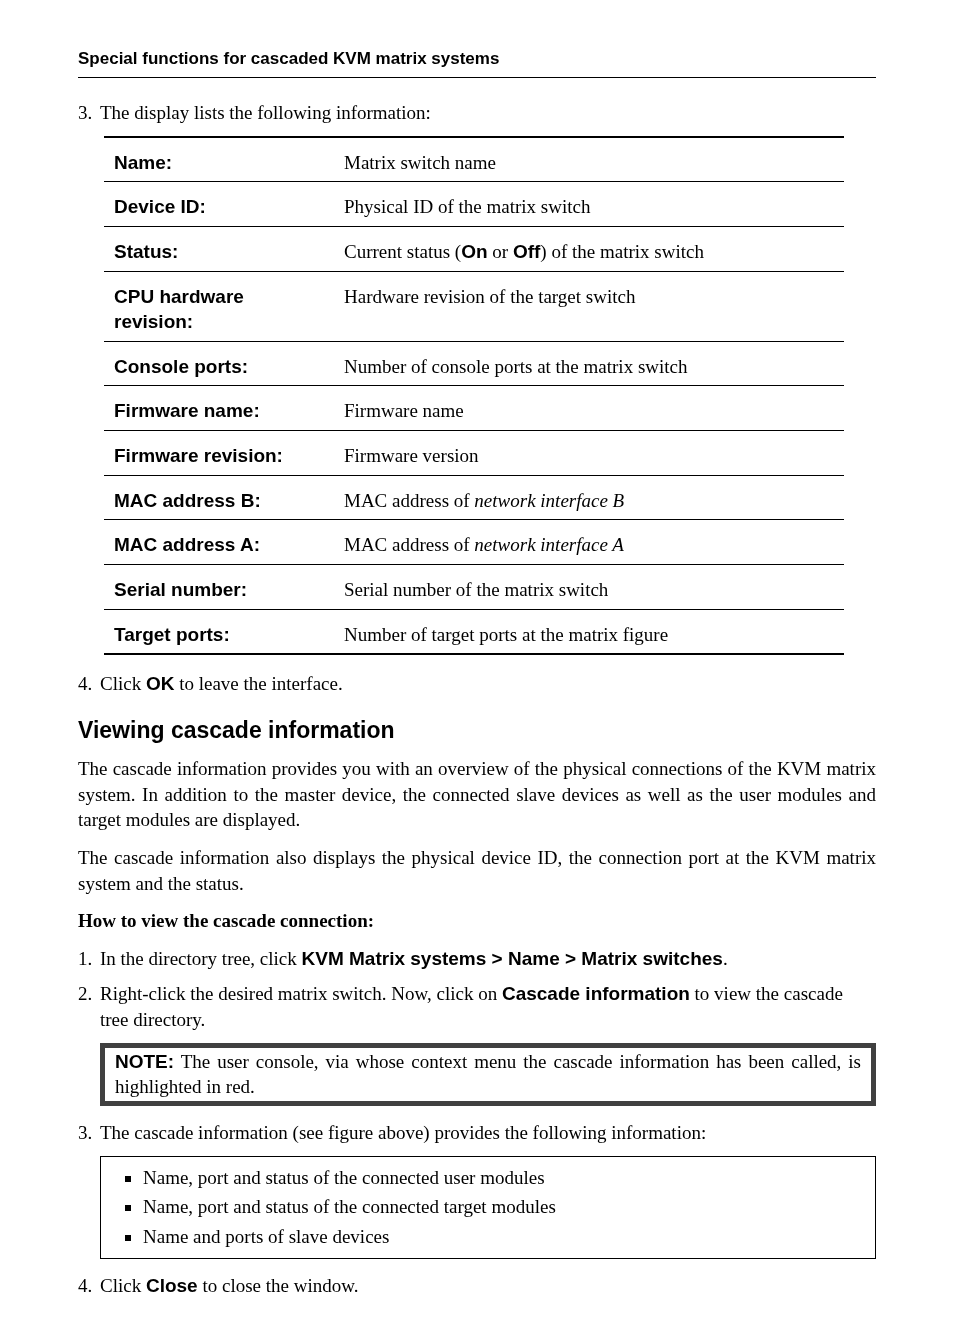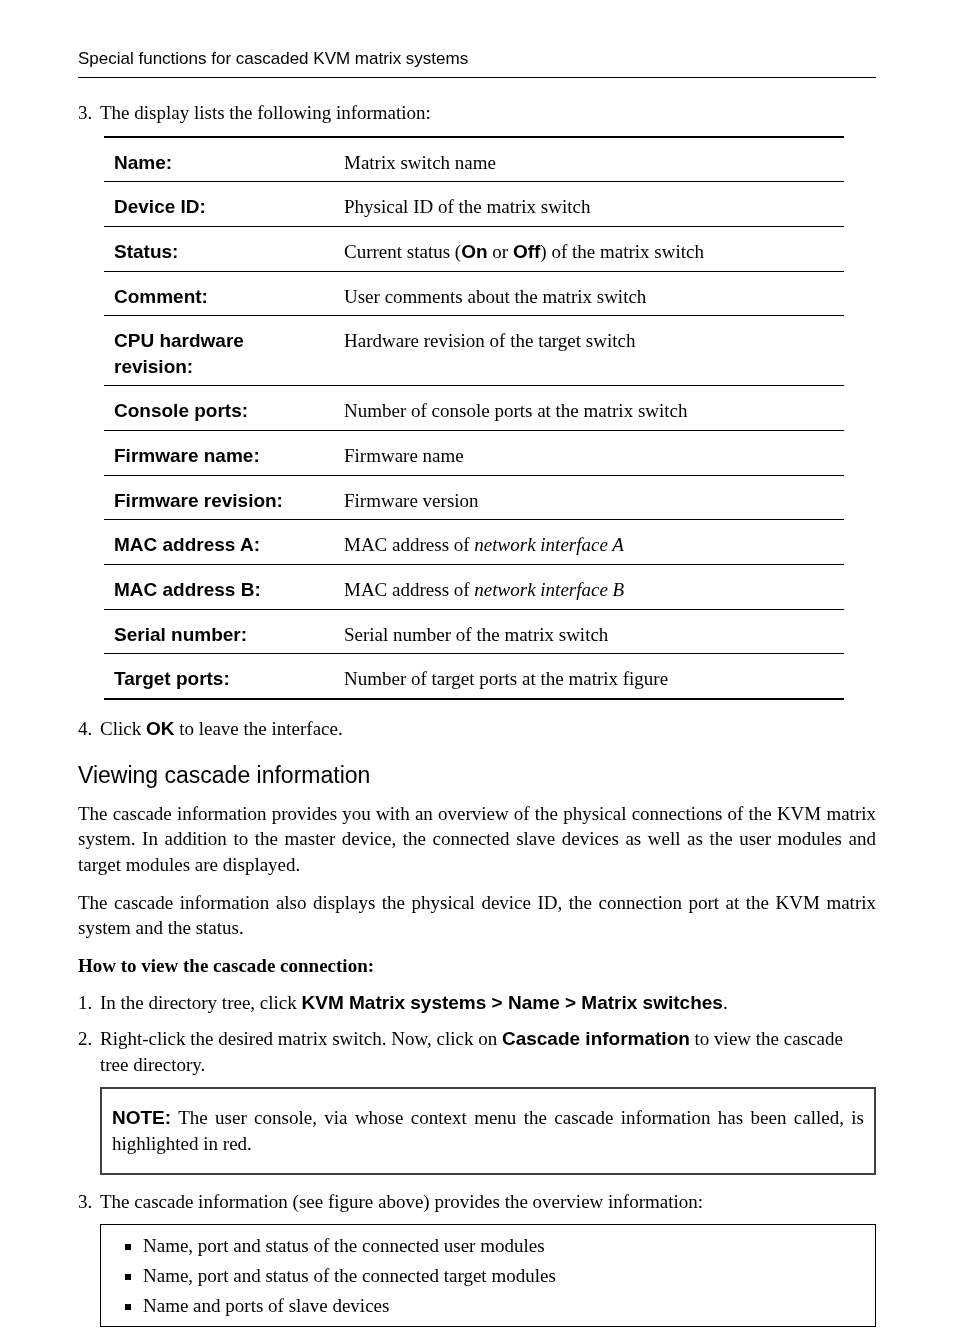--- a/index.html
+++ b/index.html
@@ -15,20 +15,21 @@
     padding: 48px 78px 40px 78px;
     color: #000;
     font-size: 19px;
     line-height: 1.35;
   }
   .header-line {
     font-family: Arial, Helvetica, sans-serif;
     font-size: 17px;
     color: #000;
     margin-bottom: 6px;
+    font-weight: bold;
   }
   hr.top-rule {
     border: none;
     border-top: 1px solid #000;
     margin: 0 0 22px 0;
   }
   .num-line {
     margin: 0 0 10px 0;
     display: flex;
   }
@@ -57,31 +58,31 @@
     font-weight: bold;
   }
 
   .sans-bold {
     font-family: Arial, Helvetica, sans-serif;
     font-weight: bold;
   }
 
   h2.section {
     font-family: Arial, Helvetica, sans-serif;
-    font-weight: normal;
+    font-weight: bold;
     font-size: 23px;
     margin: 18px 0 10px 0;
   }
 
   p.body { margin: 0 0 12px 0; text-align: justify; }
   p.body-bold { margin: 10px 0 12px 0; font-weight: bold; }
 
   .note-box {
-    border: 2px solid #404040;
-    padding: 16px 10px;
+    border: 5px solid #404040;
+    padding: 1px 10px;
     margin: 10px 0 14px 22px;
     text-align: justify;
   }
   .note-lead {
     font-family: Arial, Helvetica, sans-serif;
     font-weight: bold;
   }
 
   .bullet-box {
     border: 1px solid #000;
@@ -118,52 +119,48 @@
       <td class="label">Device ID:</td>
       <td>Physical ID of the matrix switch</td>
     </tr>
     <tr>
       <td class="label">Status:</td>
       <td>
         <span>Current status (</span><span class="sans-bold">On</span><span> or </span><span class="sans-bold">Off</span><span>) of the matrix switch</span>
       </td>
     </tr>
     <tr>
-      <td class="label">Comment:</td>
-      <td>User comments about the matrix switch</td>
-    </tr>
-    <tr>
       <td class="label">CPU hardware revision:</td>
       <td>Hardware revision of the target switch</td>
     </tr>
     <tr>
       <td class="label">Console ports:</td>
       <td>Number of console ports at the matrix switch</td>
     </tr>
     <tr>
       <td class="label">Firmware name:</td>
       <td>Firmware name</td>
     </tr>
     <tr>
       <td class="label">Firmware revision:</td>
       <td>Firmware version</td>
+    </tr>
+    <tr>
+      <td class="label">MAC address B:</td>
+      <td>
+        <span>MAC address of </span><i>network interface B</i>
+      </td>
     </tr>
     <tr>
       <td class="label">MAC address A:</td>
       <td>
         <span>MAC address of </span><i>network interface A</i>
       </td>
     </tr>
     <tr>
-      <td class="label">MAC address B:</td>
-      <td>
-        <span>MAC address of </span><i>network interface B</i>
-      </td>
-    </tr>
-    <tr>
       <td class="label">Serial number:</td>
       <td>Serial number of the matrix switch</td>
     </tr>
     <tr>
       <td class="label">Target ports:</td>
       <td>Number of target ports at the matrix figure</td>
     </tr>
   </tbody>
     </table>
 
@@ -194,21 +191,21 @@
       <span>Right-click the desired matrix switch. Now, click on </span><span class="sans-bold">Cascade information</span><span> to view the cascade tree directory.</span>
     </div>
   </div>
 
   <div class="note-box">
     <span class="note-lead">NOTE:</span><span> The user console, via whose context menu the cascade information has been called, is highlighted in red.</span>
   </div>
 
   <div class="num-line">
     <div class="num">3.</div>
-    <div class="txt">The cascade information (see figure above) provides the overview information:</div>
+    <div class="txt">The cascade information (see figure above) provides the following information:</div>
   </div>
 
   <div class="bullet-box">
     <ul>
       <li>Name, port and status of the connected user modules</li>
       <li>Name, port and status of the connected target modules</li>
       <li>Name and ports of slave devices</li>
     </ul>
   </div>
 

